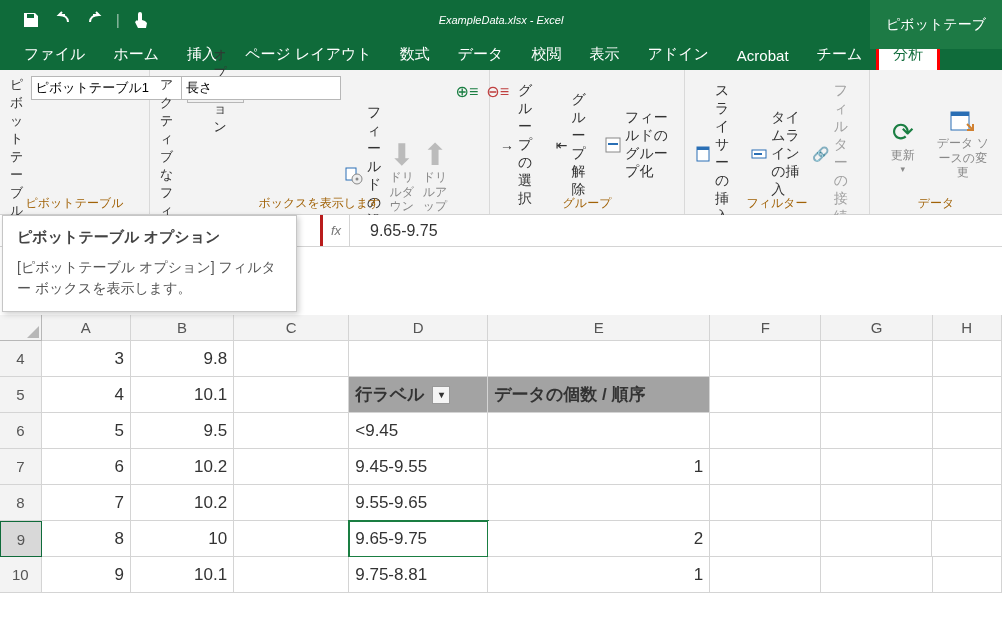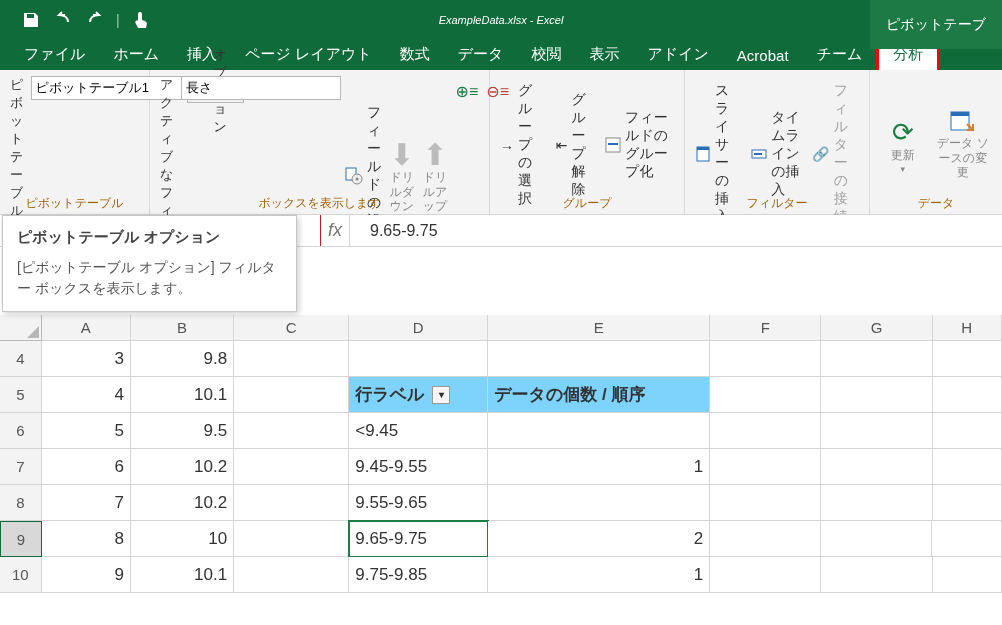--- a/index.html
+++ b/index.html
@@ -36,37 +36,37 @@
 .bigbtn.small .bigicon { font-size:26px; }
 .col { display:flex; flex-direction:row; gap:4px; padding-top:2px; }
 
 
 .tooltip { position:absolute; top:215px; left:2px; width:295px; background:#fff; border:1px solid #c6c6c6; box-shadow:2px 2px 6px rgba(0,0,0,.2); padding:12px 14px; z-index:10; }
 .tooltip .tt-title { font-weight:bold; font-size:15px; color:#444; margin-bottom:10px; }
 .tooltip .tt-body { font-size:14px; color:#555; line-height:1.5; }
 
 
 .formulabar { height:32px; border-bottom:1px solid #d4d4d4; display:flex; align-items:center; background:#fff; position:relative; }
-.fx { width:30px; text-align:center; font-style:italic; color:#777; font-size:18px; margin-left:320px; border-left:1px solid #b91c1c; border-right:1px solid #d4d4d4; height:100%; display:flex; align-items:center; justify-content:center; }
+.fx { width:30px; text-align:center; font-style:italic; color:#777; font-size:13px; margin-left:320px; border-left:3px solid #b91c1c; border-right:1px solid #d4d4d4; height:100%; display:flex; align-items:center; justify-content:center; }
 .formula { padding-left:20px; font-size:16px; }
 
 
 .sheet { position:relative; }
 .colheads { display:flex; height:26px; }
 .rowhead,.cell,.colhead { border-right:1px solid #d4d4d4; border-bottom:1px solid #d4d4d4; display:flex; align-items:center; }
 .corner { width:42px; background:#f3f3f3; border-right:1px solid #b7b7b7; border-bottom:1px solid #b7b7b7; position:relative; }
 .corner::after { content:""; position:absolute; right:2px; bottom:2px; width:0; height:0; border-left:12px solid transparent; border-bottom:12px solid #b7b7b7; }
 .colhead { background:#f3f3f3; justify-content:center; color:#555; font-size:15px; }
 .row { display:flex; height:36px; }
 .rowhead { width:42px; background:#f3f3f3; justify-content:center; color:#555; font-size:15px; }
 .rowhead.active { background:#d8d8d8; border:1px solid #0f6b3a; }
 .cell { background:#fff; padding:0 6px; font-size:17px; }
 .cell.num { justify-content:flex-end; }
 .cell.txt { justify-content:flex-start; }
-.cell.pvthead { background:#7dd3fc; font-weight:bold; font-size:17px; }
+.cell.pvthead { background:#a3a3a3; font-weight:bold; font-size:17px; }
 .cell.selected { outline:2px solid #1a7e42; outline-offset:-1px; }
 .dd-icon { width:18px; height:18px; border:1px solid #999; display:inline-flex; align-items:center; justify-content:center; margin-left:8px; font-size:10px; background:#f5f5f5; }
 
 
 .cA{width:90px}.cB{width:104px}.cC{width:116px}.cD{width:140px}.cE{width:224px}.cF{width:112px}.cG{width:112px}.cH{width:70px}
 
 svg { display:block; }
 </style>
 </head>
 <body>
@@ -333,20 +333,20 @@
         <div class="cell cE num">2</div>
         <div class="cell cF"></div>
         <div class="cell cG"></div>
         <div class="cell cH"></div>
       </div>
       <div class="row">
         <div class="rowhead">10</div>
         <div class="cell cA num">9</div>
         <div class="cell cB num">10.1</div>
         <div class="cell cC"></div>
-        <div class="cell cD txt">9.75-9.85</div>
+        <div class="cell cD txt">9.75-8.81</div>
         <div class="cell cE num">1</div>
         <div class="cell cF"></div>
         <div class="cell cG"></div>
         <div class="cell cH"></div>
       </div>
     </div>
 </div>
 
 </body></html>

